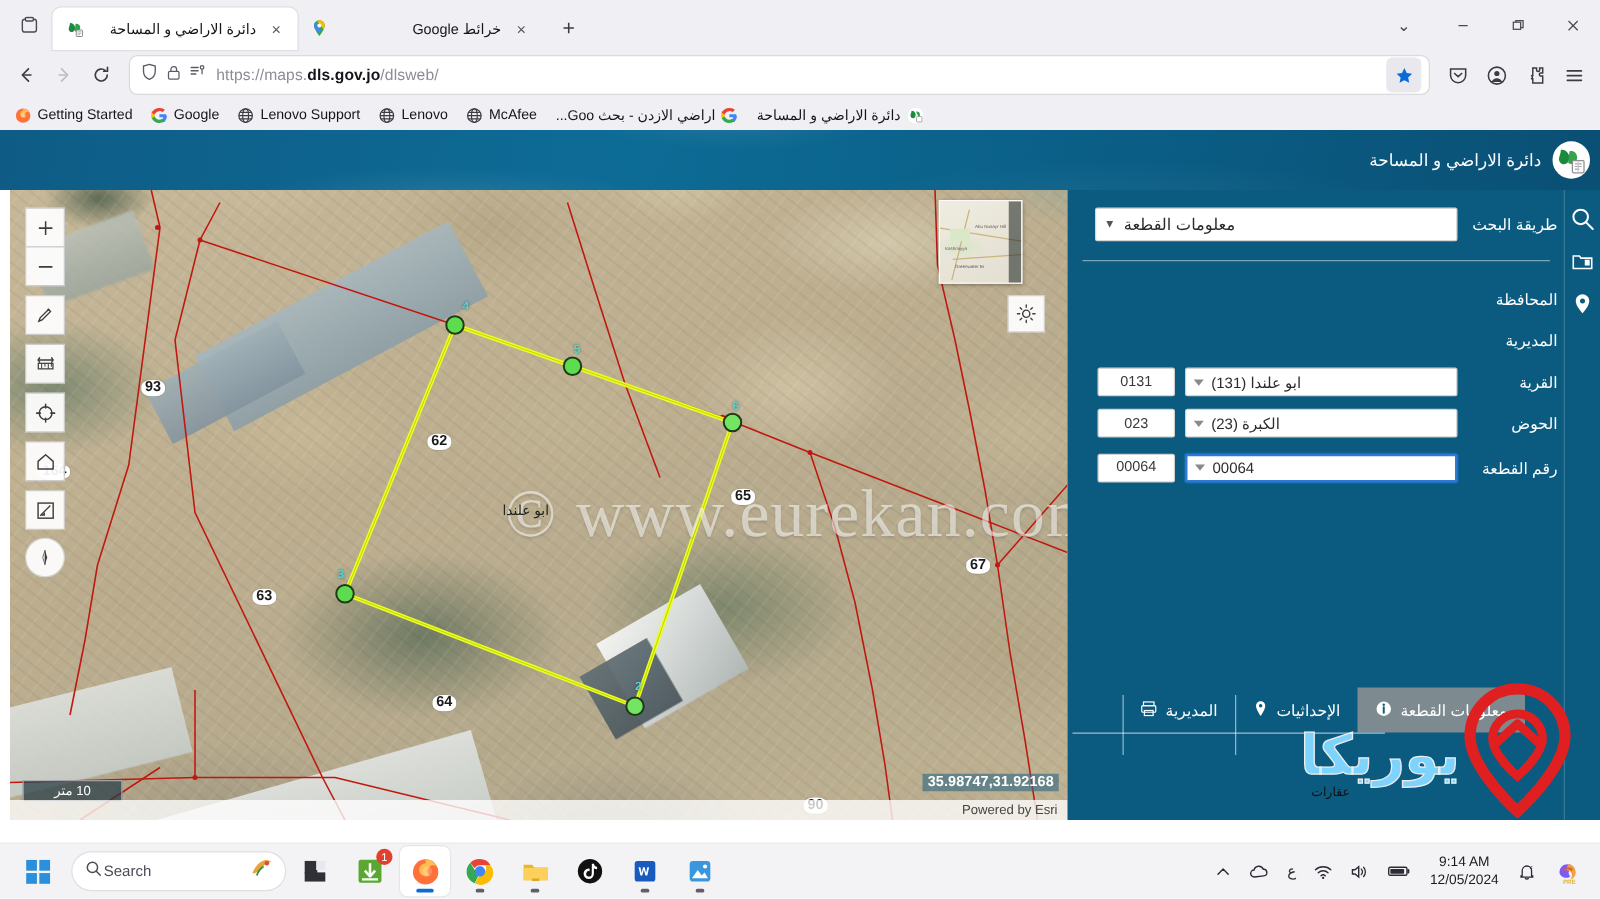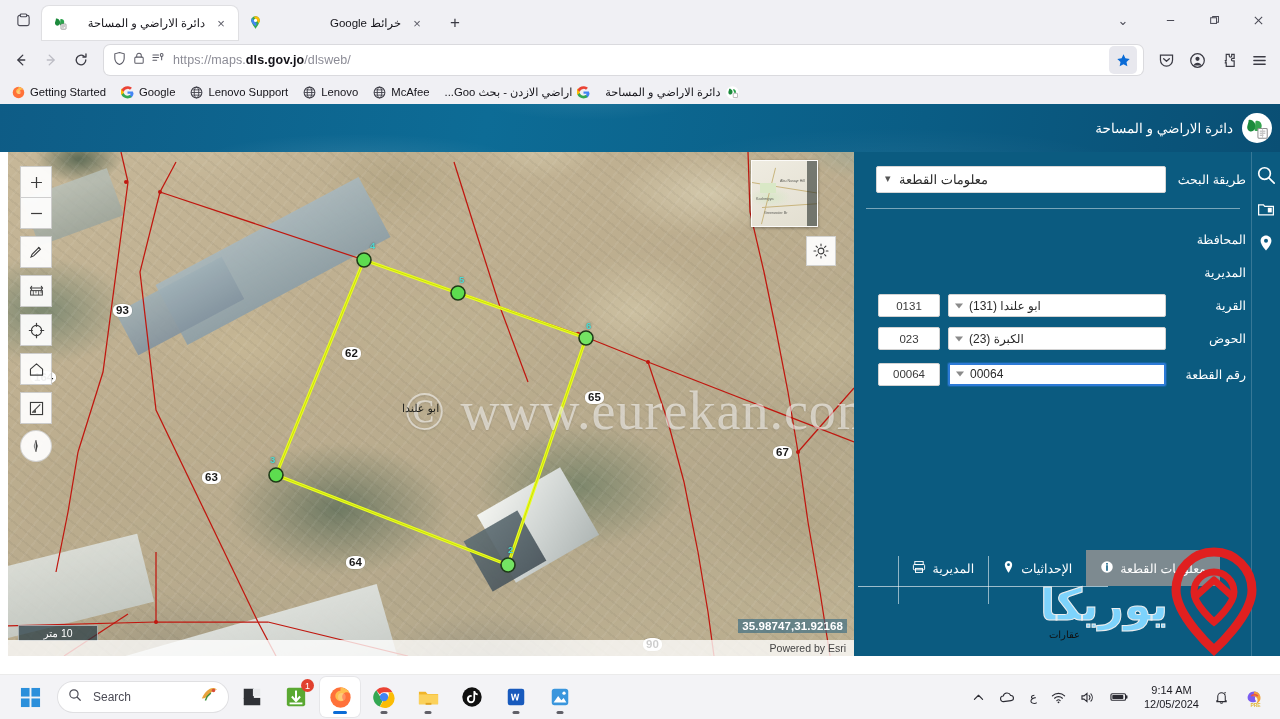--- a/index.html
+++ b/index.html
@@ -246,21 +246,21 @@
   .tb-app { width:40px; height:40px; border-radius:6px; display:flex; align-items:center; justify-content:center; position:relative; }
   .tb-app.active { background:#fff; box-shadow:0 0 0 1px rgba(0,0,0,.05); }
   .tb-run { position:absolute; bottom:3px; left:50%; transform:translateX(-50%); width:14px; height:3px; border-radius:2px; background:#0a6bd6; }
   .tb-run.sm { width:7px; background:#606068; }
   .tb-badge {
     position:absolute; top:2px; right:2px; min-width:13px; height:13px; border-radius:7px;
     background:#e1402e; color:#fff; font-size:9px; display:flex; align-items:center; justify-content:center; padding:0 3px;
   }
   .tb-search {
     height:30px; border-radius:16px; background:#fff; box-shadow:0 0 0 1px rgba(0,0,0,.08);
-    display:flex; align-items:center; gap:11px; padding:0 8px 0 10px; width:170px; margin-left:4px;
+    display:flex; align-items:center; gap:1px; padding:0 8px 0 10px; width:170px; margin-left:4px;
   }
   .tb-search-txt { font-size:12px; color:#4b4b55; flex:1; }
   .tray { position:absolute; right:6px; top:0; height:44px; display:flex; align-items:center; gap:0; }
   .tray-i { height:44px; display:flex; align-items:center; justify-content:center; padding:0 7px; color:#2b2b33; }
   .clock { text-align:center; font-size:11px; color:#1b1b22; line-height:14px; padding:0 8px; }
 </style>
 </head>
 <body>
 
 <div class="screen">

